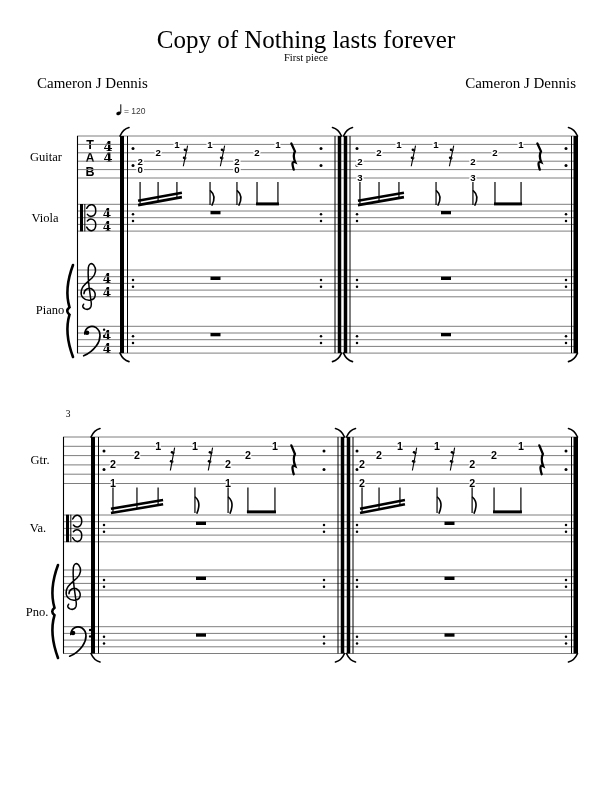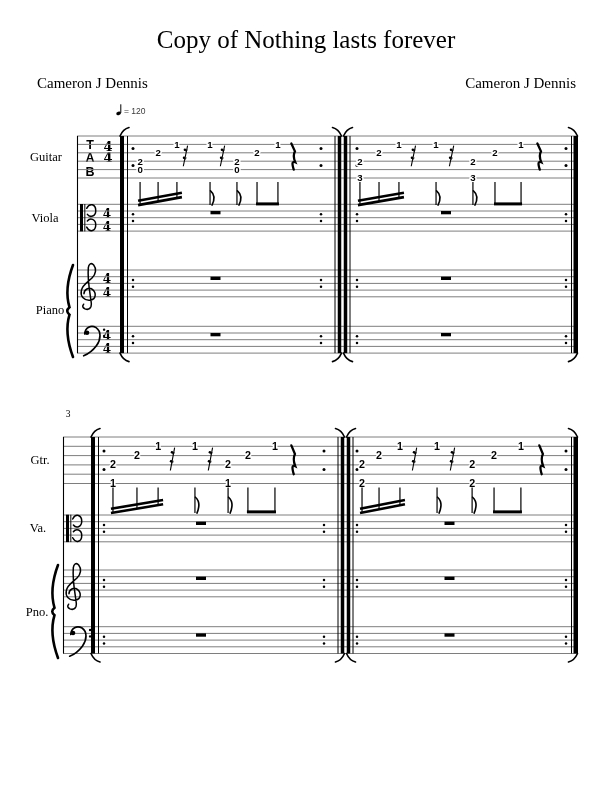--- a/index.html
+++ b/index.html
@@ -18,20 +18,21 @@
   .tsig-big{font-family:"DejaVu Serif","Liberation Serif",serif;font-weight:bold;font-size:13px;fill:#000;}
   .tsig-small{font-family:"DejaVu Serif","Liberation Serif",serif;font-weight:bold;font-size:12px;fill:#000;}
   .measure-num{font-family:"Liberation Serif","DejaVu Serif",serif;font-size:9.5px;fill:#000;}
   .tempo-text{font-family:"Liberation Sans","DejaVu Sans",sans-serif;font-size:8.5px;fill:#3a3a3a;}
 </style>
 </head>
 <body>
 
 <div class="page">
   <div class="title">Copy of Nothing lasts forever</div>
+  <div class="subtitle">First piece</div>
   <div class="composer-left">Cameron J Dennis</div>
   <div class="composer-right">Cameron J Dennis</div>
 
   <svg id="score" width="612" height="792" viewBox="0 0 612 792">
 
     <text class="tempo-text" x="124" y="114" text-anchor="start">= 120</text>
 
     <text class="inst-label" x="46" y="161" text-anchor="middle">Guitar</text>
     <text class="inst-label" x="45" y="222" text-anchor="middle">Viola</text>
     <text class="inst-label" x="50" y="314" text-anchor="middle">Piano</text>

